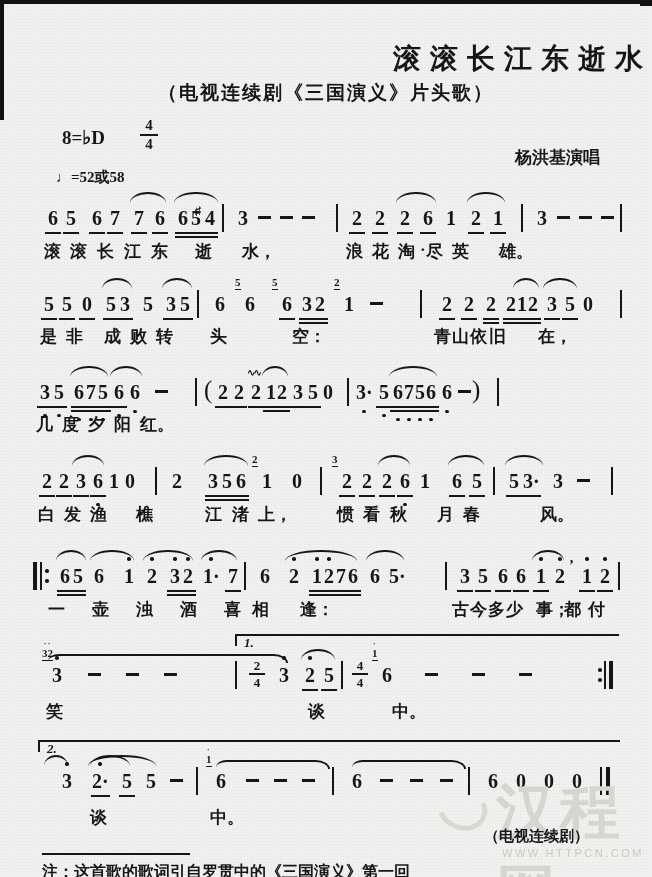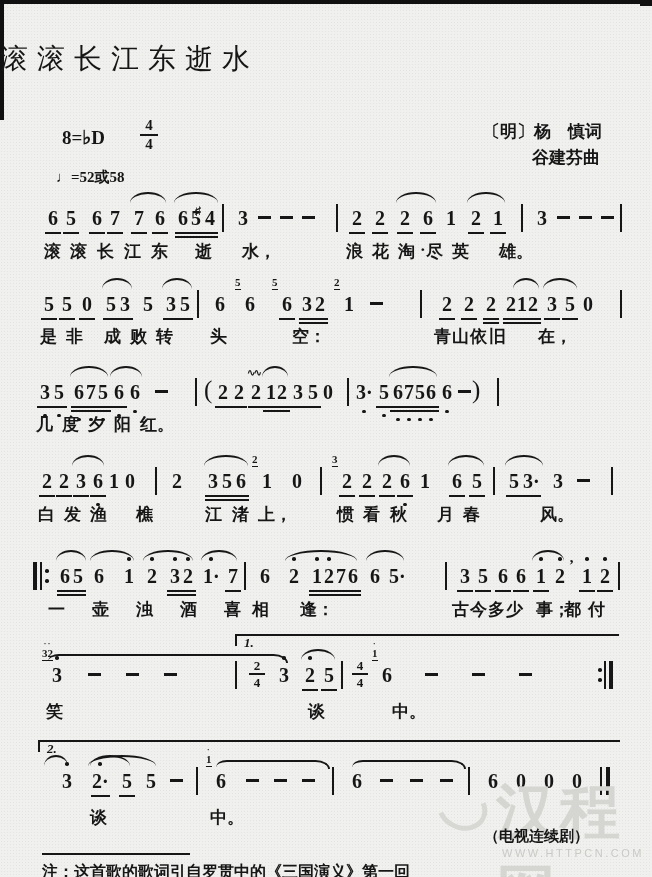--- a/index.html
+++ b/index.html
@@ -3,22 +3,22 @@
 <meta charset="utf-8">
 <style>
   html,body{margin:0;padding:0;background:#888;}
   .page{position:relative;width:652px;height:877px;margin:0 auto;overflow:hidden;
     background:#f0f0ee;
     background-image:radial-gradient(#e4e4e1 0.5px, transparent 0.6px);
     background-size:3px 3px;
     font-family:"Liberation Serif",serif;color:#161616;}
   .abs{position:absolute;}
   .edge{position:absolute;background:#111;}
-  .title{position:absolute;left:0;right:0;top:40px;text-align:left;
-    font-size:28px;font-weight:normal;letter-spacing:9px;}
+  .title{position:absolute;left:0;right:0;top:40px;text-align:right;
+    font-size:28px;font-weight:bold;letter-spacing:9px;}
   .subtitle{position:absolute;left:0;right:0;top:80px;text-align:center;
     font-size:19px;font-weight:bold;letter-spacing:2px;}
   .keysig{position:absolute;left:62px;top:126px;font-size:19px;font-weight:bold;}
   .timefrac{position:absolute;left:140px;top:118px;width:18px;text-align:center;
     font-size:15px;font-weight:bold;line-height:15px;}
   .timefrac .fline{display:block;height:2px;background:#161616;margin:1px 0;}
   .credit1{position:absolute;right:50px;top:120px;font-size:17px;font-weight:bold;}
   .credit2{position:absolute;right:52px;top:146px;font-size:17px;font-weight:bold;}
   .tempo{position:absolute;left:56px;top:168px;font-size:15px;font-weight:bold;}
 
@@ -74,28 +74,28 @@
 </head>
 <body>
 
 <div class="page">
 
   <div class="edge" style="left:0;top:0;width:652px;height:4px;"></div>
   <div class="edge" style="left:0;top:0;width:4px;height:120px;"></div>
   <div class="edge" style="left:640px;top:0;width:12px;height:6px;"></div>
 
   <div class="title">滚滚长江东逝水</div>
+  <div class="subtitle">（电视连续剧《三国演义》片头歌）</div>
   <div class="keysig">8=♭D</div>
   <div class="timefrac">
     <span>4</span>
     <span class="fline"></span>
     <span>4</span>
   </div>
-  <div class="credit1">〔明〕杨　慎词</div>
-  <div class="credit2">谷建芬曲</div>
+  <div class="credit2">杨洪基演唱</div>
   <div class="tempo">♩=52或58</div>
 
   <div class="abs" style="left:0;top:0;right:0;bottom:0;" id="score">
       <div class="mline" style="top: 205px;">
         <div class="note" style="left: 46px;"><span class="nt">6</span><i class="ul" style="bottom:-3px"></i></div>
         <div class="note" style="left: 64px;"><span class="nt">5</span><i class="ul" style="bottom:-3px"></i></div>
         <div class="note" style="left: 90px;"><span class="nt">6</span><i class="ul" style="bottom:-3px"></i></div>
         <div class="note" style="left: 108px;"><span class="nt">7</span><i class="ul" style="bottom:-3px"></i></div>
         <div class="note" style="left: 132px;"><span class="nt">7</span><i class="ul" style="bottom:-3px"></i></div>
         <div class="note" style="left: 153px;"><span class="nt">6</span><i class="ul" style="bottom:-3px"></i></div>

